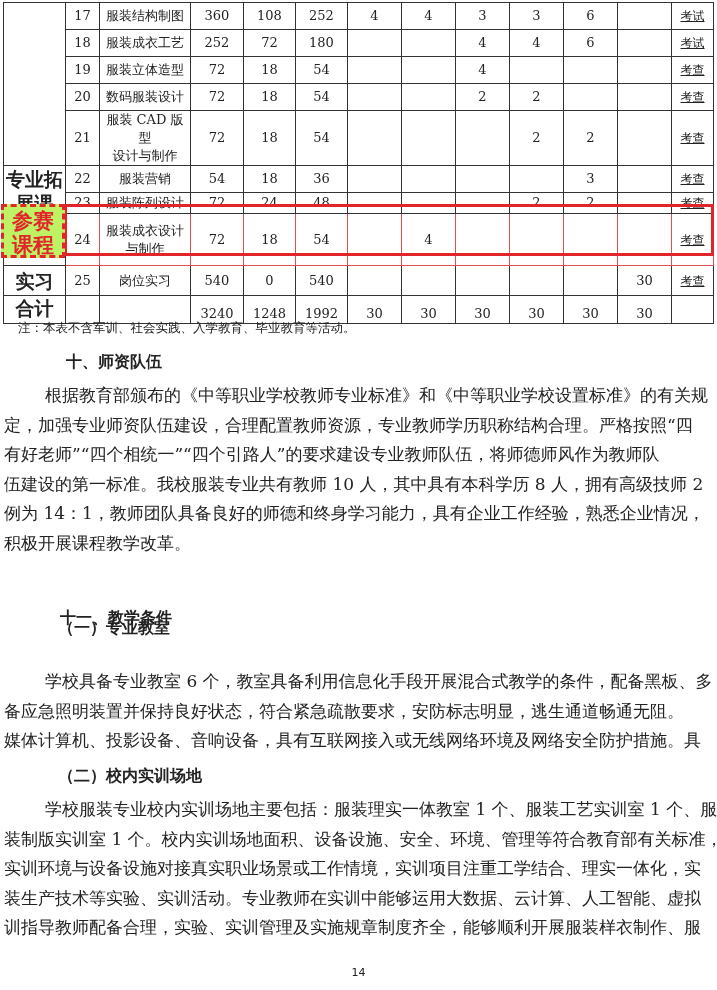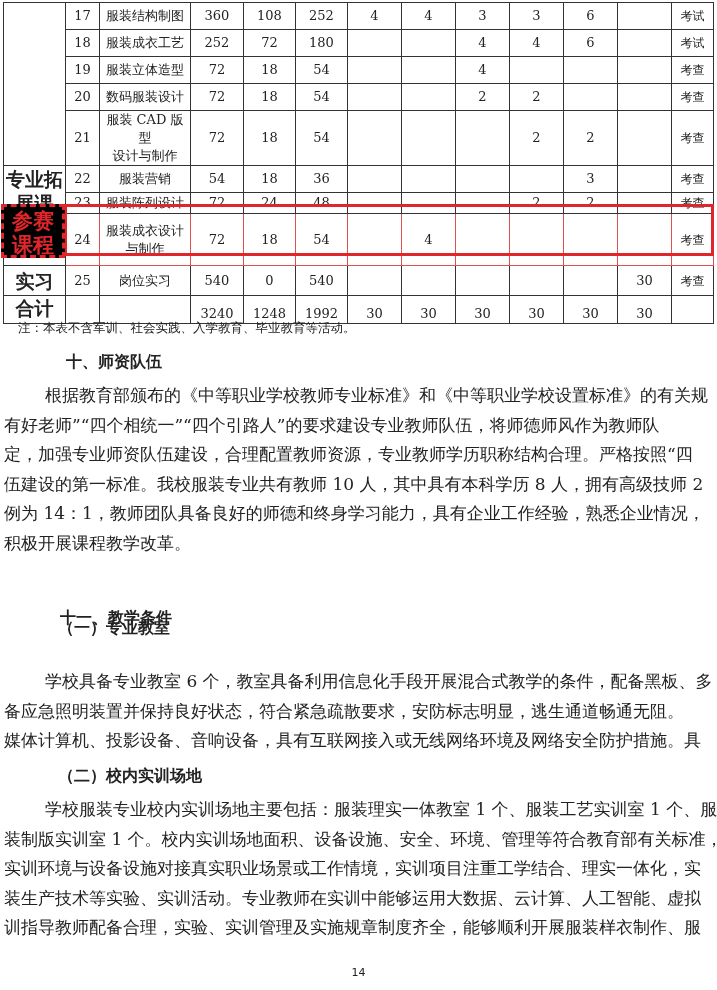--- a/index.html
+++ b/index.html
@@ -2,26 +2,26 @@
 <html><head>
 <meta charset="utf-8">
 <style>
   html, body { margin:0; padding:0; background:#ffffff; }
   body { width:717px; height:990px; position:relative; overflow:hidden;
          font-family:"DejaVu Serif","Liberation Serif",serif; color:#222; }
   .tbl-wrap { position:absolute; left:3px; top:2px; width:710px; }
   table.plan { border-collapse:collapse; table-layout:fixed; width:710px; font-size:13px; }
   table.plan td { border:1px solid #333; text-align:center; vertical-align:middle; padding:0; line-height:18px; }
   table.plan td.cat { font-family:"DejaVu Sans","Liberation Sans",sans-serif; font-weight:bold; font-size:19px; }
-  table.plan td.assess { font-size:12px; }
+  table.plan td.assess { font-size:12px;text-decoration:underline; }
   tr.hl td { border-color:#e05050; }
   .hl-box { position:absolute; left:64px; top:204px; width:650px; height:52px;
             border:3px solid #e0262b; box-sizing:border-box; pointer-events:none; }
   .hl-tag { position:absolute; left:1px; top:204px; width:64px; height:54px;
-            border:3px dashed #e0262b; box-sizing:border-box; background:#000000;
+            border:3px dashed #e0262b; box-sizing:border-box; background:#bef264;
             color:#e0262b; font-family:"DejaVu Sans","Liberation Sans",sans-serif;
             font-weight:bold; font-size:21px; line-height:24px; text-align:center;
             padding-top:2px; }
   .note { position:absolute; left:18px; top:320px; font-size:12.5px; }
   .h { position:absolute; font-family:"DejaVu Sans","Liberation Sans",sans-serif; font-weight:bold; font-size:16px; }
   .p { position:absolute; left:4px; width:683px; font-size:17px; line-height:29.5px; text-align:justify; }
   .p .line { display:block; white-space:nowrap; }
   .pageno { position:absolute; left:0; width:717px; top:966px; text-align:center; font-family:"DejaVu Sans","Liberation Sans",sans-serif; font-size:11px; }
 </style>
 </head>
@@ -205,22 +205,22 @@
 <div class="hl-tag">
   <span style="display:block">参赛</span>
   <span style="display:block">课程</span>
 </div>
 
 <div class="note">注：本表不含军训、社会实践、入学教育、毕业教育等活动。</div>
 
 <div class="h" style="left:66px;top:352px">十、师资队伍</div>
 <div class="p" style="top:381px">
   <span class="line" style="padding-left:41px">根据教育部颁布的《中等职业学校教师专业标准》和《中等职业学校设置标准》的有关规</span>
+  <span class="line">定，加强专业师资队伍建设，合理配置教师资源，专业教师学历职称结构合理。严格按照“四</span>
   <span class="line">有好老师”“四个相统一”“四个引路人”的要求建设专业教师队伍，将师德师风作为教师队</span>
-  <span class="line">定，加强专业师资队伍建设，合理配置教师资源，专业教师学历职称结构合理。严格按照“四</span>
   <span class="line">伍建设的第一标准。我校服装专业共有教师 10 人，其中具有本科学历 8 人，拥有高级技师 2</span>
   <span class="line">例为 14：1，教师团队具备良好的师德和终身学习能力，具有企业工作经验，熟悉企业情况，</span>
   <span class="line">积极开展课程教学改革。</span>
 </div>
 
 <div class="h" style="left:60px;top:608px">十一、教学条件</div>
 <div class="h" style="left:58px;top:618px">（一）专业教室</div>
 <div class="p" style="top:667px">
   <span class="line" style="padding-left:41px">学校具备专业教室 6 个，教室具备利用信息化手段开展混合式教学的条件，配备黑板、多</span>
   <span class="line">备应急照明装置并保持良好状态，符合紧急疏散要求，安防标志明显，逃生通道畅通无阻。</span>

